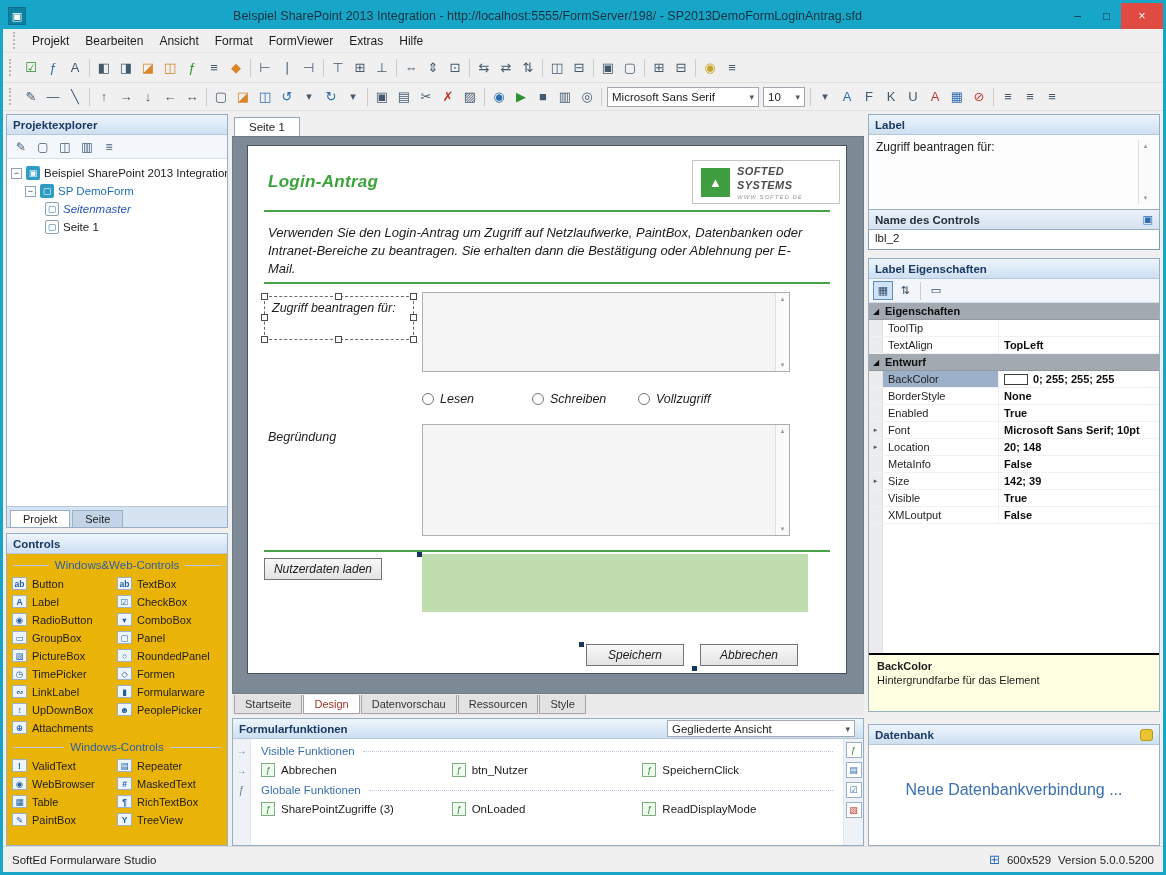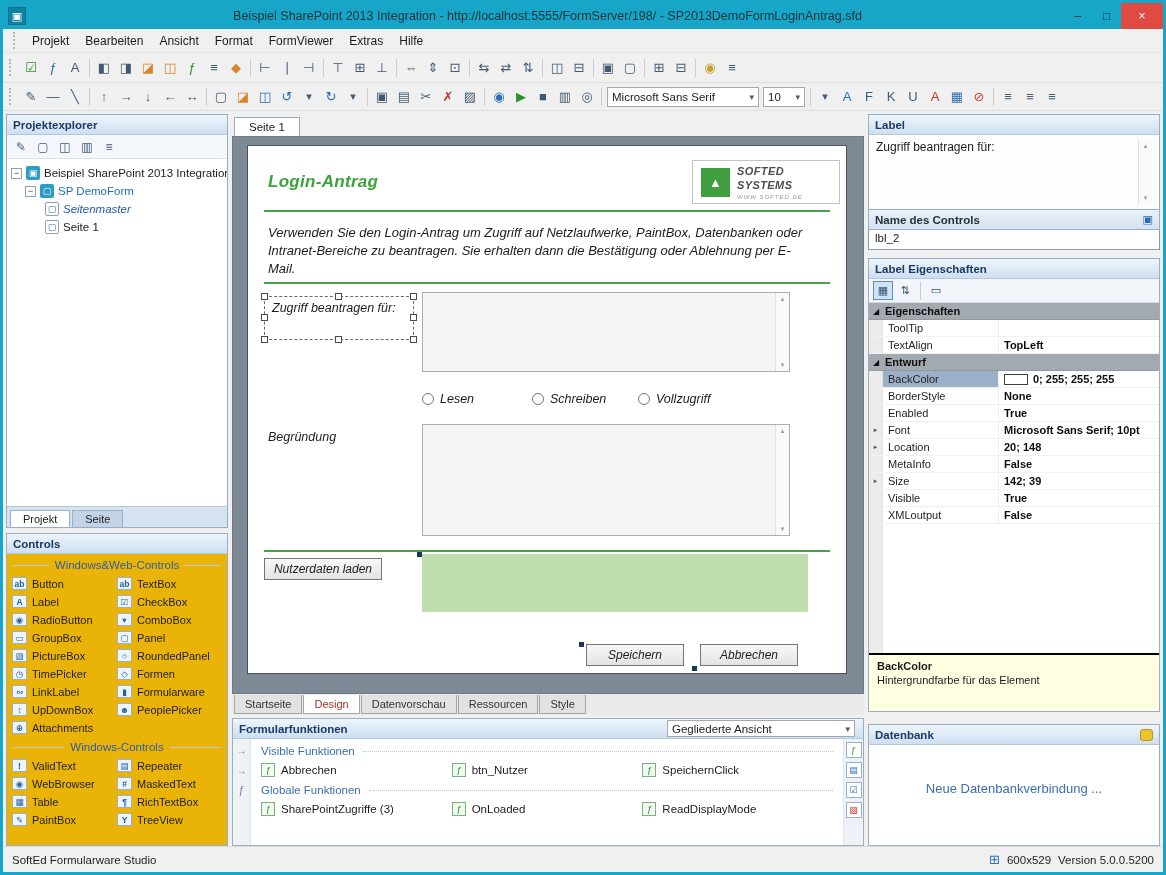--- a/index.html
+++ b/index.html
@@ -128,21 +128,21 @@
   .pg-cat-label{font-weight:bold;color:#0e0e0e;padding:2px 2px;}
   .pg-row.selrow .pg-key{background:#9cb1c9;}
   .swatch{width:24px;height:11px;border:1px solid #3e3e3e;flex:0 0 auto;}
   .pg-fill{flex:1;display:flex;}
   .pg-fill .pg-gutter{height:auto;}
   .pg-desc{height:58px;background:#ffffe1;border-top:2px solid #000;padding:5px 8px;font-size:11px;color:#1c1c1c;flex:0 0 auto;}
   .pg-desc b{display:block;margin-bottom:2px;}
   .db-panel{height:122px;margin-top:12px;flex:0 0 auto;}
   .db-ico{margin-left:auto;width:13px;height:12px;background:#eac431;border:1px solid #b8961e;border-radius:3px;}
   .db-body{flex:1;background:#fff;display:flex;justify-content:center;align-items:flex-start;padding-top:36px;}
-  .db-link{color:#3a6fb0;font-size:13px;cursor:pointer;}
+  .db-link{color:#3a6fb0;font-size:16px;cursor:pointer;}
 
   
   .statusbar{height:26px;background:#f0f0f0;border-top:1px solid #dadada;display:flex;align-items:center;padding:0 9px;font-size:11.5px;color:#1e1e1e;flex:0 0 auto;}
   .status-right{margin-left:auto;display:flex;align-items:center;gap:7px;}
   .resize-ico{color:#2d6fb8;font-size:13px;}
 </style>
 </head>
 <body>
 
 <div class="window">

